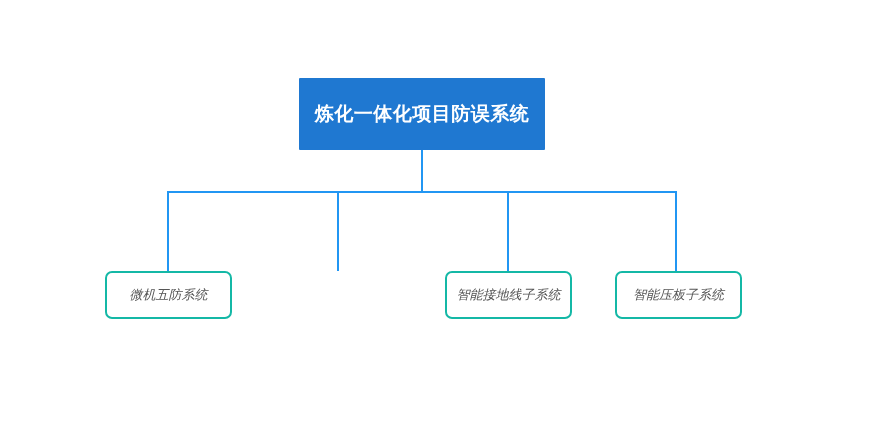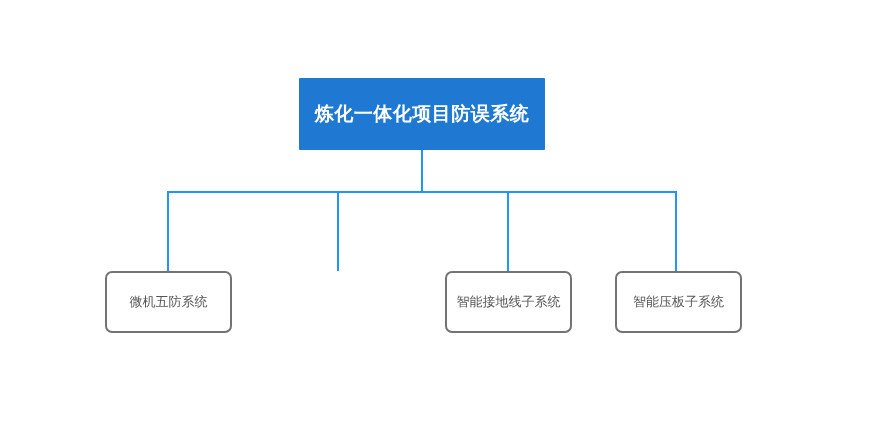--- a/index.html
+++ b/index.html
@@ -46,24 +46,25 @@
   .node-root .node-label {
     color: #ffffff;
     font-size: 19px;
     font-weight: bold;
     letter-spacing: 0.5px;
     line-height: 1.2;
   }
   .node-child {
     top: 271px;
     width: 127px;
-    height: 62px;
+    height: 48px;
     background: #ffffff;
-    border: 2px solid #737373;
+    border: 2px solid #14b8a6;
     border-radius: 7px;
+    font-style: italic;
   }
   .node-child .node-label {
     color: #555555;
     font-size: 13px;
     font-weight: normal;
     line-height: 1.2;
   }
   .child-0 { left: 105px; }
   .child-1 { left: 275px; }
   .child-2 { left: 445px; }

